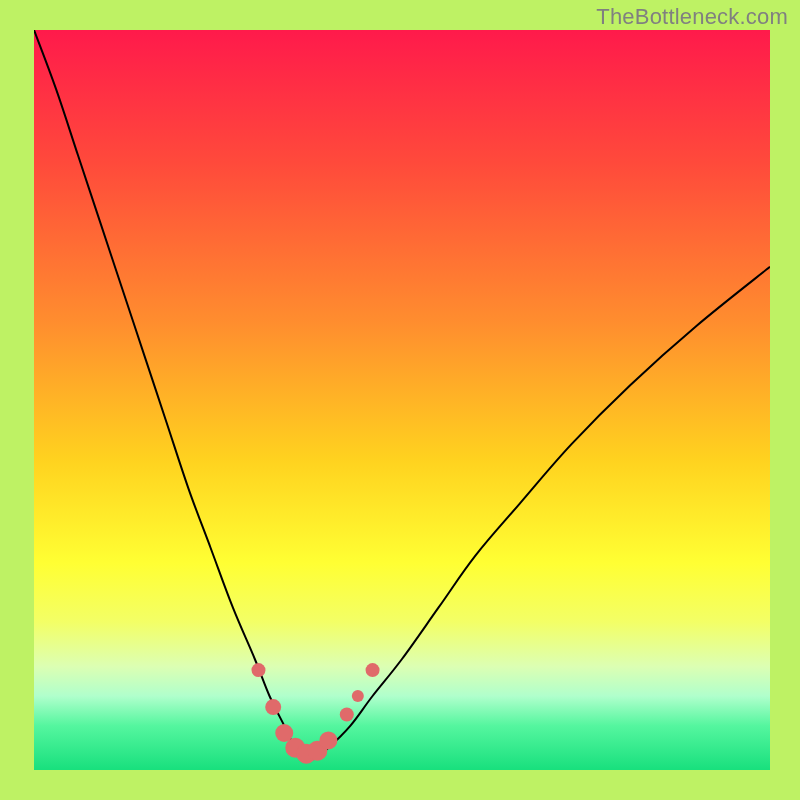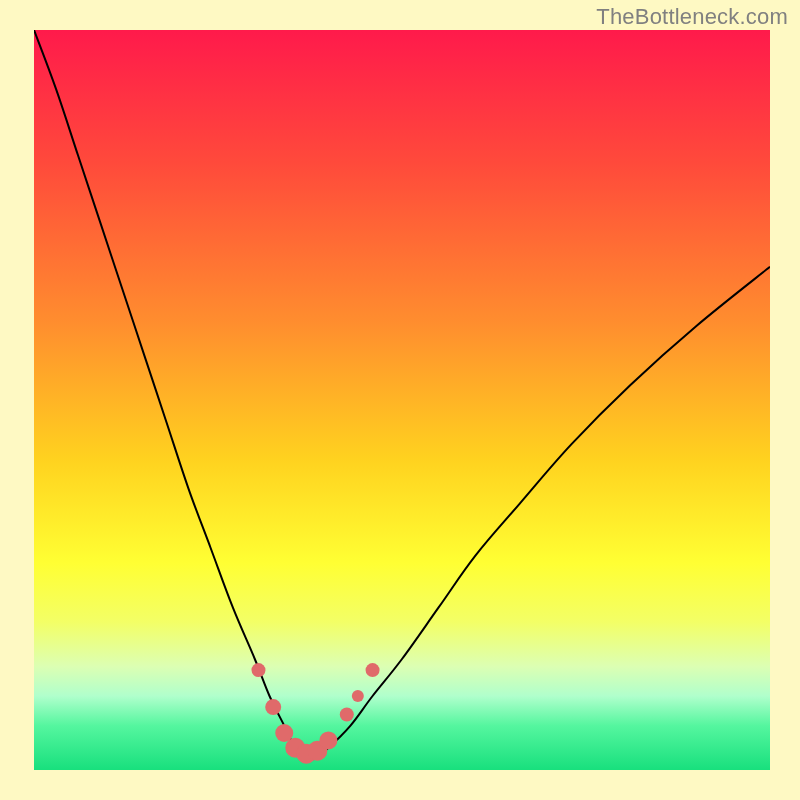--- a/index.html
+++ b/index.html
@@ -8,21 +8,21 @@
     width: 800px;
     height: 800px;
     background: #000;
     overflow: hidden;
     font-family: Arial, Helvetica, sans-serif;
   }
   .stage {
     position: relative;
     width: 800px;
     height: 800px;
-    background: #fef9c3;
+    background: #bef264;
   }
   .watermark {
     position: absolute;
     top: 4px;
     right: 12px;
     color: #808080;
     font-size: 22px;
     font-weight: 400;
     letter-spacing: 0.2px;
     z-index: 10;

